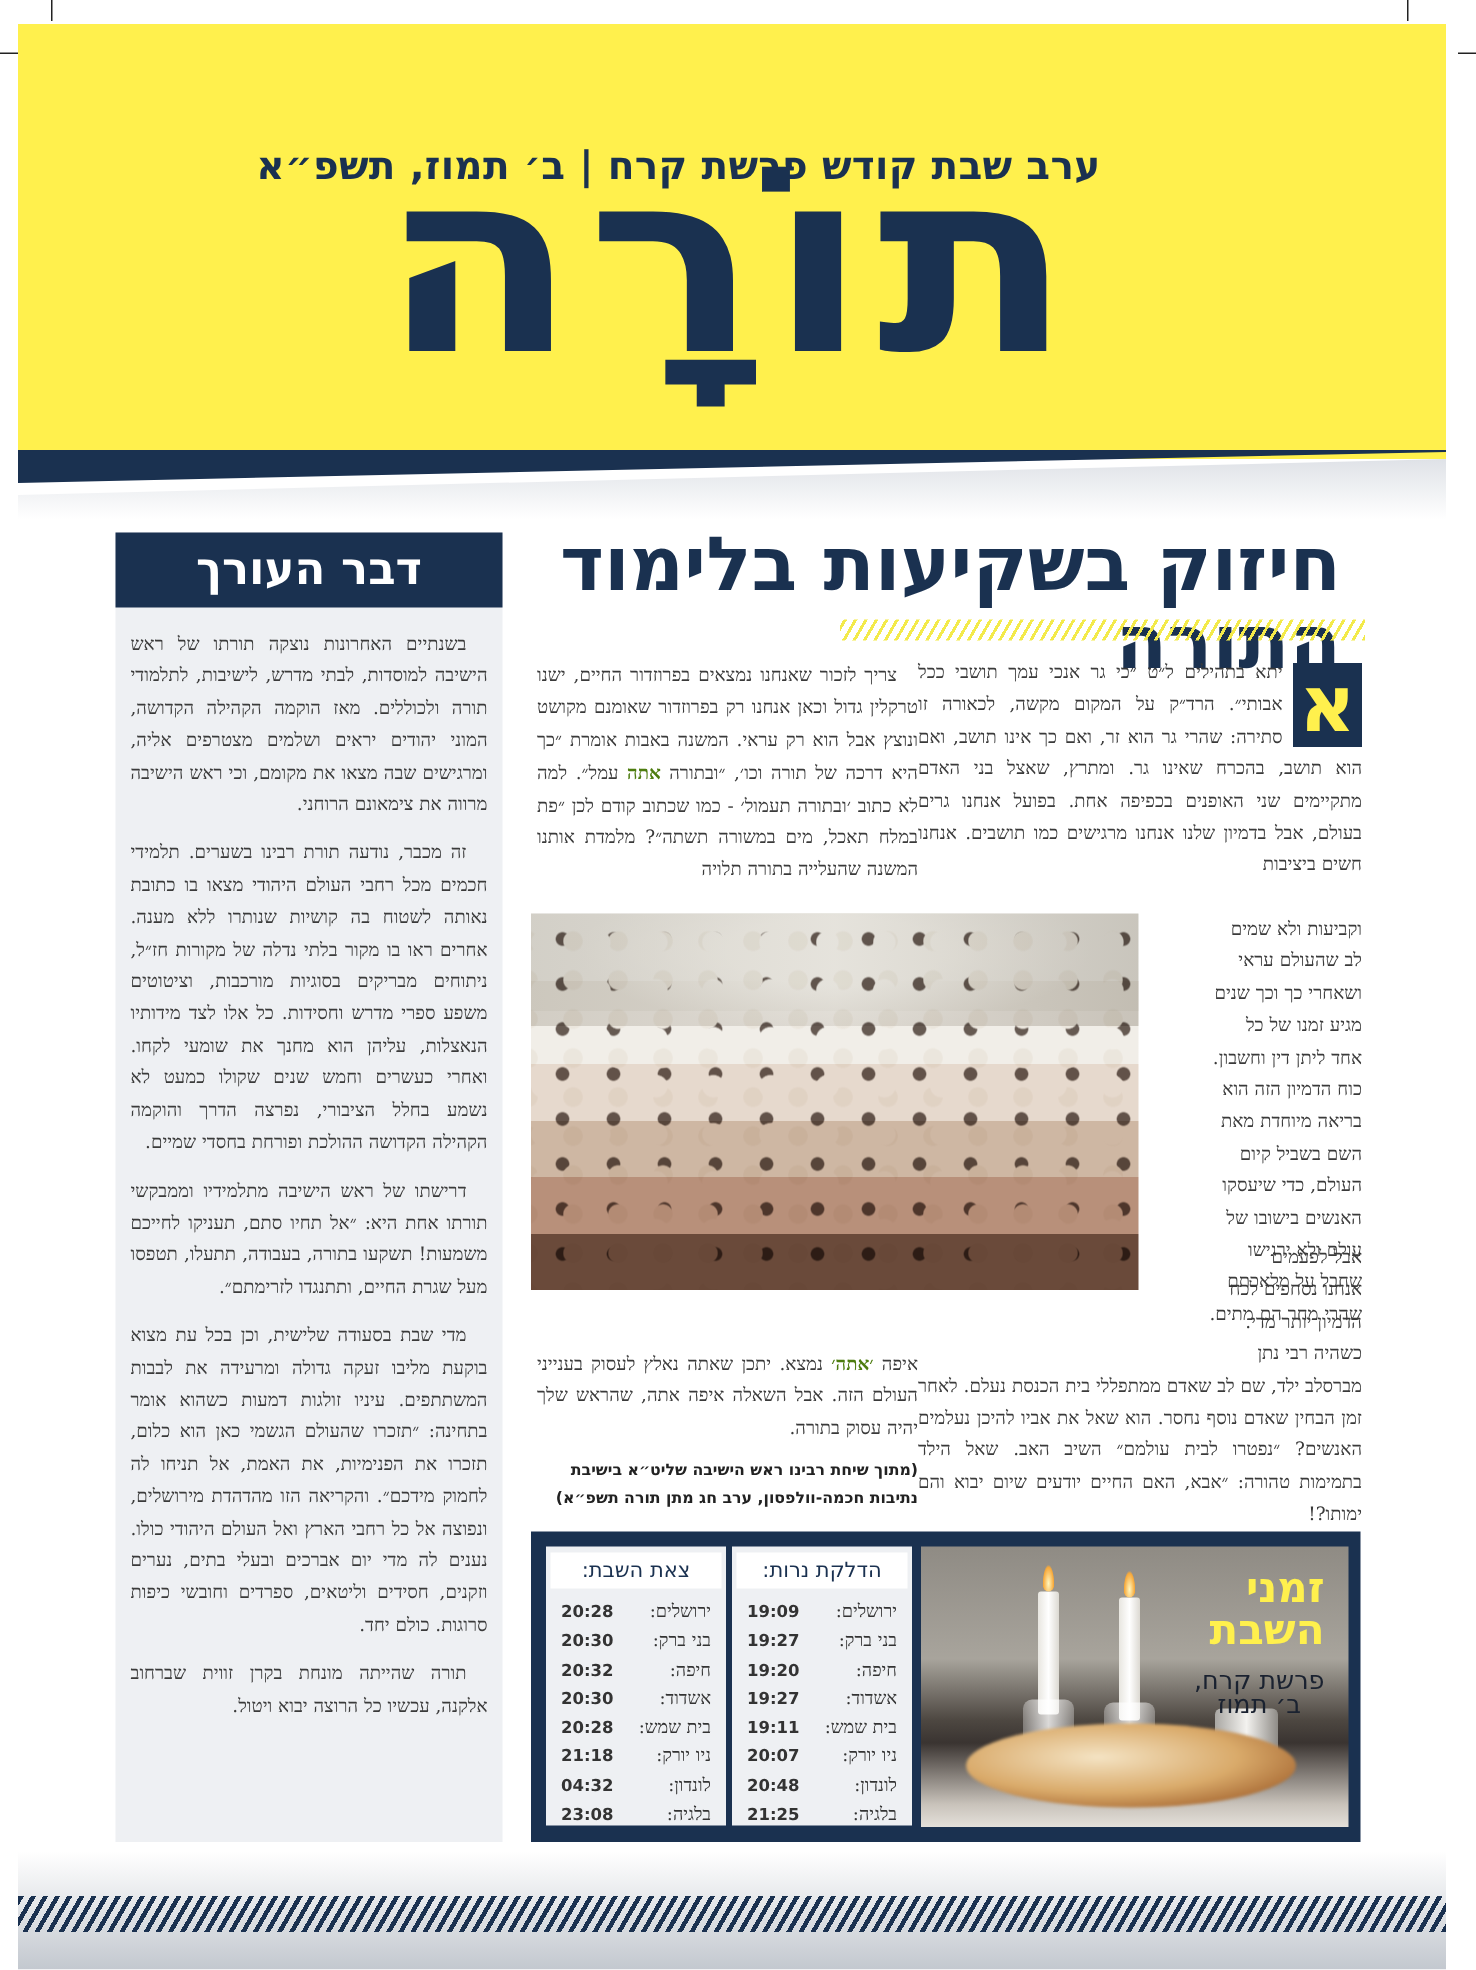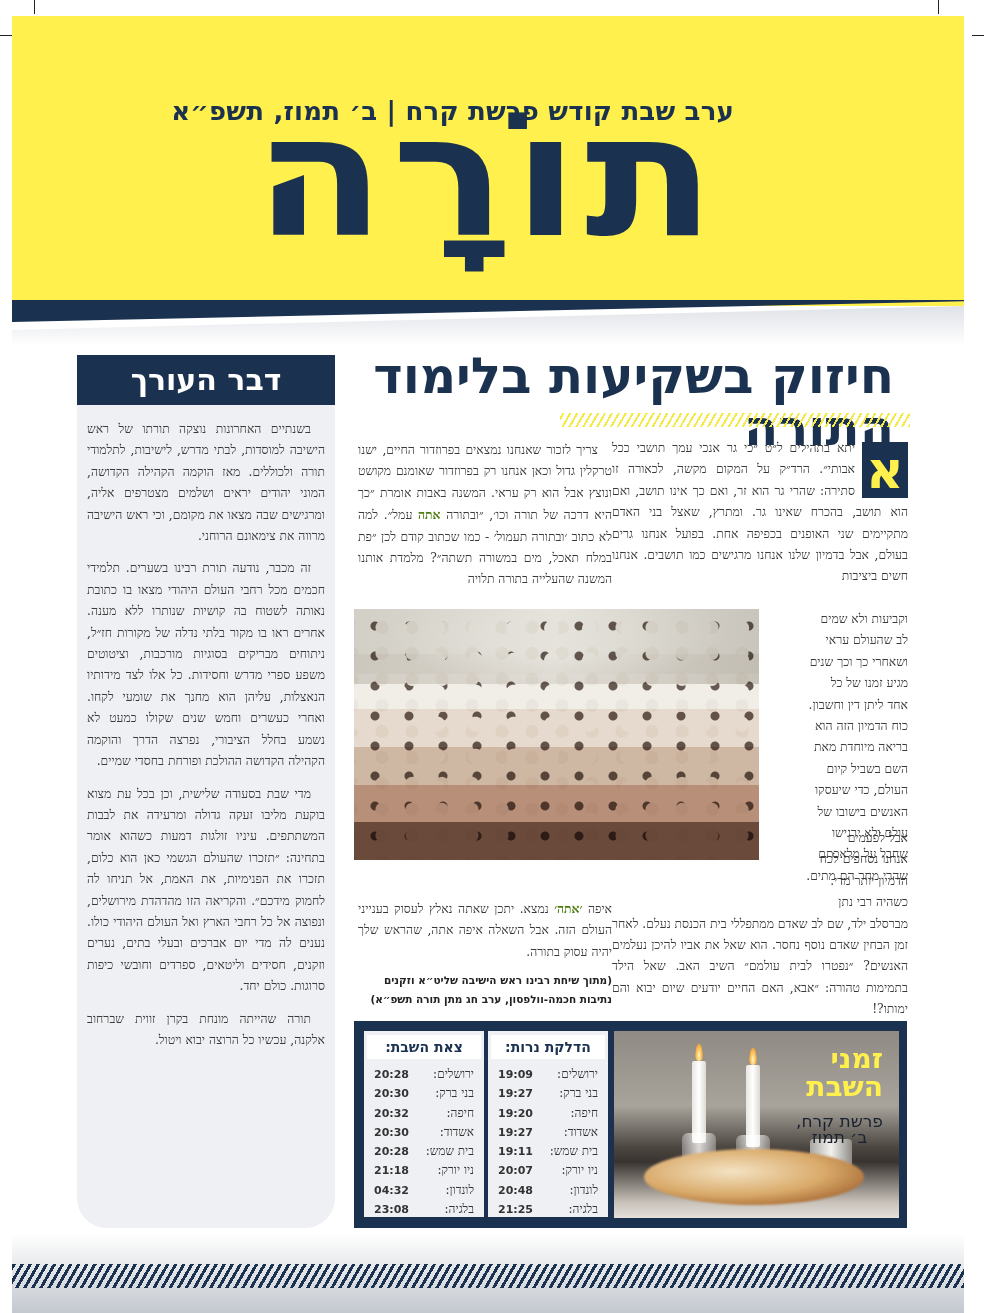--- a/index.html
+++ b/index.html
@@ -13,21 +13,21 @@
   .cm4 { right: 0; top: 35px; width: 12px; height: 1px; }
 
   
   .masthead { position: absolute; left: 12px; top: 16px; width: 952px; height: 290px; background: #fff04d; overflow: hidden; }
   .masthead-date { position: absolute; right: 230px; top: 80px; font-family: "DejaVu Sans", sans-serif; font-size: 26px; color: #1a3150; font-weight: bold; letter-spacing: 0.2px; }
   .masthead-title { position: absolute; left: 0; right: 0; top: 60px; text-align: center; font-family: "DejaVu Sans", sans-serif; font-weight: bold; font-size: 170px; line-height: 200px; color: #1a3150; letter-spacing: 6px; transform: scaleX(1.12); transform-origin: center; }
   .masthead-band { position: absolute; left: 12px; top: 300px; width: 952px; height: 22px; background: #1a3150; clip-path: polygon(0 0, 100% 0, 100% 6%, 0 100%); }
   .masthead-fade { position: absolute; left: 12px; top: 306px; width: 952px; height: 40px; background: linear-gradient(#dfe2e7, #fff); clip-path: polygon(0 60%, 100% 0, 100% 100%, 0 100%); }
 
   
-  .editor { position: absolute; left: 77px; top: 355px; width: 258px; height: 873px; background: #eef0f3; border-radius: 30px; }
+  .editor { position: absolute; left: 77px; top: 355px; width: 258px; height: 873px; background: #eef0f3; }
   .editor-head { height: 50px; background: #1a3150; color: #fff; font-family: "DejaVu Sans", sans-serif; font-weight: bold; font-size: 30px; text-align: center; line-height: 50px; }
   .editor-body { padding: 14px 10px 10px 10px; font-size: 12.3px; line-height: 21.4px; text-align: justify; color: #3a3a3a; }
   .editor-body p { margin-bottom: 11px; text-indent: 14px; }
 
   
   .article-title { position: absolute; right: 90px; top: 350px; width: 540px; text-align: right; font-family: "DejaVu Sans", sans-serif; font-weight: bold; font-size: 50px; line-height: 52px; color: #1a3150; }
   .hatch-yellow { position: absolute; left: 560px; top: 413px; width: 350px; height: 14px; background: repeating-linear-gradient(-60deg, #f3ea4a 0 2px, transparent 2px 6px); }
 
   .col { position: absolute; font-size: 12.3px; line-height: 21.4px; color: #3a3a3a; text-align: justify; }
   .col p { margin-bottom: 8px; }
@@ -51,21 +51,21 @@
       radial-gradient(circle at 60% 40%, #f7f4ef 0 6px, transparent 7px) 10px 8px/30px 26px,
       radial-gradient(circle at 50% 50%, #3a2a22 0 4px, transparent 5px) 4px 2px/34px 30px;
     opacity: 0.75; mix-blend-mode: multiply; }
   .photo-walls { position: absolute; left: 0; top: 0; width: 100%; height: 30%; background: linear-gradient(90deg, #cfcbc2, #e3e0da 50%, #bfbab0); opacity: 0.6; }
 
   
   .times-box { position: absolute; left: 354px; top: 1021px; width: 553px; height: 207px; background: #1a3150; }
   .times-col { position: absolute; top: 10px; width: 120px; height: 186px; background: #eef0f3; }
   .times-col.light { left: 134px; }
   .times-col.exit { left: 10px; }
-  .times-head { margin: 4px 3px 6px; height: 24px; background: #fff; text-align: center; font-family: "DejaVu Sans", sans-serif; font-weight: bold; font-size: 14px; line-height: 24px; color: #1a3150; }
+  .times-head { margin: 4px 3px 6px; height: 24px; background: #fff; text-align: center; font-family: "DejaVu Sans", sans-serif; font-weight: normal; font-size: 14px; line-height: 24px; color: #1a3150; }
   .times-row { display: flex; justify-content: space-between; padding: 0 10px; font-size: 12px; line-height: 19.3px; color: #333; }
   .times-row .t { font-family: "DejaVu Sans", sans-serif; font-weight: bold; font-size: 11px; direction: ltr; }
   .times-photo { position: absolute; left: 260px; top: 10px; width: 285px; height: 187px; overflow: hidden;
     background: linear-gradient(180deg, #8f8b84 0%, #a8a49c 40%, #4d4741 62%, #3a3431 70%, #c9c3bb 92%, #e4e0da 100%); }
   .times-title { position: absolute; right: 16px; top: 14px; text-align: right; font-family: "DejaVu Sans", sans-serif; font-weight: bold; font-size: 28px; line-height: 28px; color: #fff04d; }
   .times-sub { position: absolute; right: 16px; top: 82px; text-align: center; font-family: "DejaVu Sans", sans-serif; font-size: 17px; line-height: 16px; color: #1a2230; }
   .candle { position: absolute; width: 14px; height: 82px; background: linear-gradient(90deg, #e8e6e0, #fff, #dcd9d2); border-radius: 2px; }
   .flame { position: absolute; width: 8px; height: 18px; border-radius: 50% 50% 50% 50% / 70% 70% 30% 30%; background: radial-gradient(ellipse at 50% 70%, #fff7c0, #f7a93a 60%, transparent 70%); }
   .holder { position: absolute; width: 34px; height: 44px; border-radius: 6px 6px 10px 10px; background: linear-gradient(90deg, rgba(255,255,255,0.3), rgba(255,255,255,0.8), rgba(255,255,255,0.3)); }
   .cup { position: absolute; width: 42px; height: 40px; border-radius: 4px 4px 8px 8px; background: linear-gradient(90deg, #a9a7a3, #f3f2ef, #8f8c87); }
@@ -88,20 +88,21 @@
   <h1 class="masthead-title">תוֹרָה בְּלִבֵּנוּ</h1>
 </header>
 <div class="masthead-band"></div>
 <div class="masthead-fade"></div>
 
 <aside class="editor">
   <div class="editor-head">דבר העורך</div>
   <div class="editor-body">
     <p>בשנתיים האחרונות נוצקה תורתו של ראש הישיבה למוסדות, לבתי מדרש, לישיבות, לתלמודי תורה ולכוללים. מאז הוקמה הקהילה הקדושה, המוני יהודים יראים ושלמים מצטרפים אליה, ומרגישים שבה מצאו את מקומם, וכי ראש הישיבה מרווה את צימאונם הרוחני.</p>
     <p>זה מכבר, נודעה תורת רבינו בשערים. תלמידי חכמים מכל רחבי העולם היהודי מצאו בו כתובת נאותה לשטוח בה קושיות שנותרו ללא מענה. אחרים ראו בו מקור בלתי נדלה של מקורות חז״ל, ניתוחים מבריקים בסוגיות מורכבות, וציטוטים משפע ספרי מדרש וחסידות. כל אלו לצד מידותיו הנאצלות, עליהן הוא מחנך את שומעי לקחו. ואחרי כעשרים וחמש שנים שקולו כמעט לא נשמע בחלל הציבורי, נפרצה הדרך והוקמה הקהילה הקדושה ההולכת ופורחת בחסדי שמיים.</p>
+    <p>דרישתו של ראש הישיבה מתלמידיו וממבקשי תורתו אחת היא: ״אל תחיו סתם, תעניקו לחייכם משמעות! תשקעו בתורה, בעבודה, תתעלו, תטפסו מעל שגרת החיים, ותתנגדו לזרימתם״.</p>
     <p>מדי שבת בסעודה שלישית, וכן בכל עת מצוא בוקעת מליבו זעקה גדולה ומרעידה את לבבות המשתתפים. עיניו זולגות דמעות כשהוא אומר בתחינה: ״תזכרו שהעולם הגשמי כאן הוא כלום, תזכרו את הפנימיות, את האמת, אל תניחו לה לחמוק מידכם״. והקריאה הזו מהדהדת מירושלים, ונפוצה אל כל רחבי הארץ ואל העולם היהודי כולו. נענים לה מדי יום אברכים ובעלי בתים, נערים וזקנים, חסידים וליטאים, ספרדים וחובשי כיפות סרוגות. כולם יחד.</p>
     <p>תורה שהייתה מונחת בקרן זווית שברחוב אלקנה, עכשיו כל הרוצה יבוא ויטול.</p>
   </div>
 </aside>
 
 <h2 class="article-title">חיזוק בשקיעות בלימוד התורה</h2>
 <div class="hatch-yellow"></div>
 
 <div class="col col-right-top">
   <span class="dropcap">א</span>
@@ -139,21 +140,21 @@
 </div>
 
 <div class="photo">
   <div class="photo-walls"></div>
   <div class="photo-dots"></div>
 </div>
 
 <div class="col col-mid-bottom">
   <p><span>איפה </span><b>׳אתה׳</b><span> נמצא. יתכן שאתה נאלץ לעסוק בענייני העולם הזה. אבל השאלה איפה אתה, שהראש שלך יהיה עסוק בתורה.</span></p>
   <div class="source">
-    <div>(מתוך שיחת רבינו ראש הישיבה שליט״א וזקנים</div>
+    <div>(מתוך שיחת רבינו ראש הישיבה שליט״א בישיבת</div>
     <div>נתיבות חכמה-וולפסון, ערב חג מתן תורה תשפ״א)</div>
   </div>
 </div>
 
 <section class="times-box">
   <div class="times-col light">
     <div class="times-head">הדלקת נרות:</div>
     <div class="times-row">
         <span>ירושלים:</span>
         <span class="t">19:09</span>

